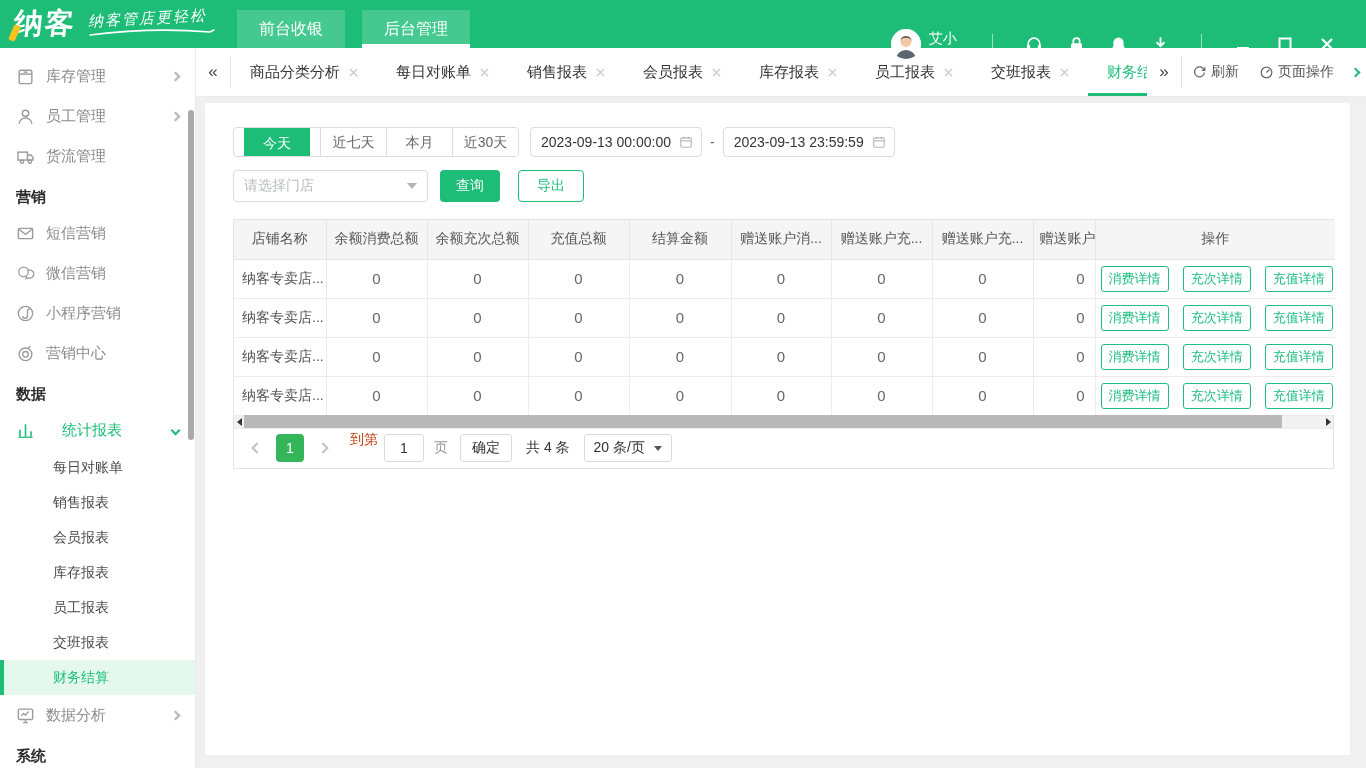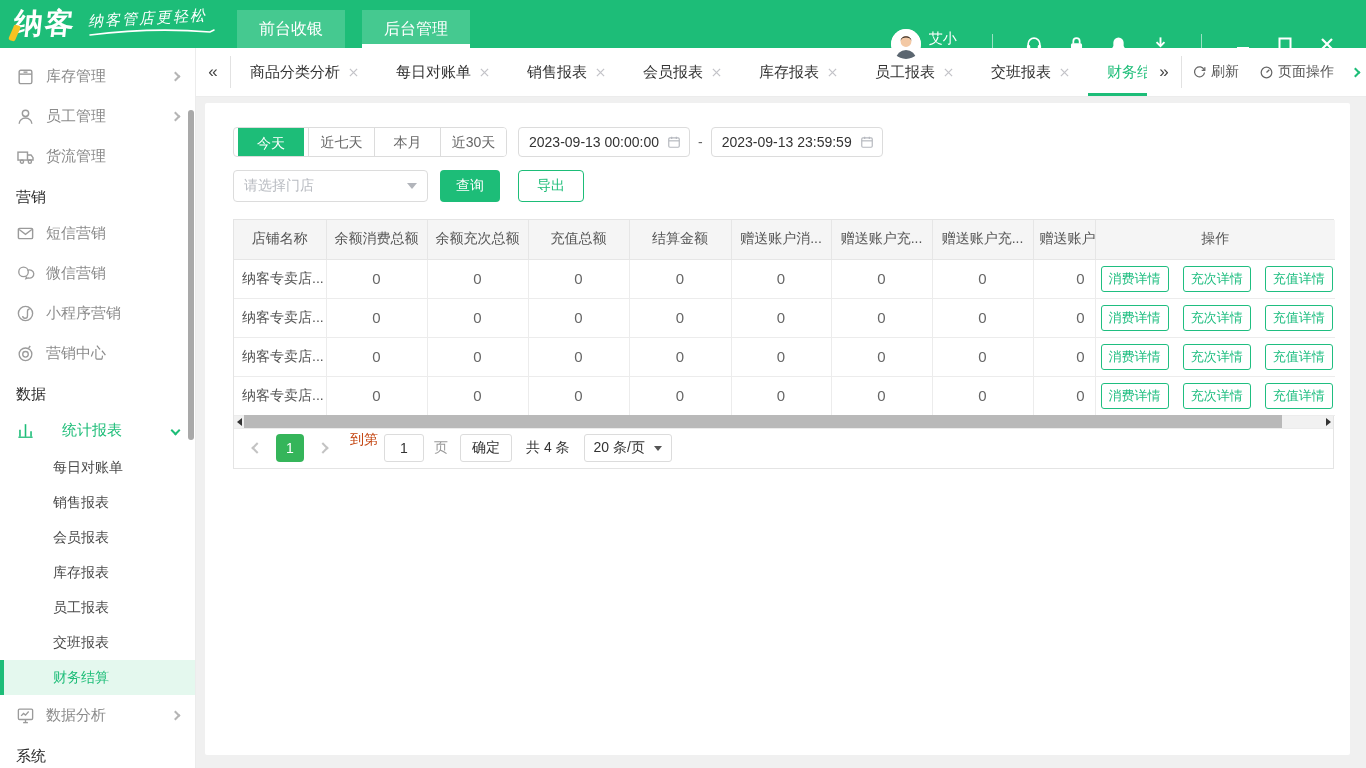--- a/index.html
+++ b/index.html
@@ -26,21 +26,21 @@
   .v-div { width:1px; height:20px; background:rgba(255,255,255,.55); margin:0 20px; }
   .hd-icon { width:42px; display:flex; justify-content:center; align-items:center; cursor:pointer; }
   .win-btn { width:42px; display:flex; justify-content:center; align-items:center; cursor:pointer; }
 
   
   .sidebar { position:absolute; left:0; top:48px; bottom:0; width:196px; background:#fff; border-right:1px solid #ececec; padding-top:8px; z-index:20; }
   .sb-item { height:40px; display:flex; align-items:center; padding:0 16px; color:#8b8b8b; font-size:15px; cursor:pointer; }
   .sb-item .sb-ic { width:19px; height:19px; margin-right:11px; flex-shrink:0; color:#9b9b9b; }
   .sb-item.expanded { color:var(--brand,#1dbd78);gap:16px; }
   .sb-item.expanded .sb-ic { color:var(--brand,#1dbd78); }
-  .sb-section { height:37px; display:flex; align-items:center; padding:6px 16px 0; color:#2b2b2b; font-weight:normal; font-size:15px; }
+  .sb-section { height:37px; display:flex; align-items:center; padding:6px 16px 0; color:#2b2b2b; font-weight:bold; font-size:15px; }
   .sb-sub { height:35px; display:flex; align-items:center; padding-left:53px; color:#4a4a4a; font-size:14px; cursor:pointer; }
   .sb-sub.active { background:var(--brand-light,#e4f8ee); color:var(--brand,#1dbd78); border-left:4px solid var(--brand,#1dbd78); padding-left:49px; }
   .chev { width:7px; height:7px; border-right:2px solid #b5b5b5; border-bottom:2px solid #b5b5b5; margin-left:auto; }
   .chev.right { transform:rotate(-45deg); }
   .chev.down { transform:rotate(45deg); border-color:var(--brand,#1dbd78); }
   .sb-scroll { position:absolute; right:1px; top:62px; width:6px; height:330px; background:#a9a9a9; border-radius:3px; }
 
   
   .tabbar { position:absolute; left:196px; top:48px; right:0; height:49px; background:#fff; display:flex; align-items:stretch; border-bottom:1px solid #ececec; z-index:10; }
   .tb-arrow { width:34px; display:flex; align-items:center; justify-content:center; font-size:17px; color:#444; cursor:pointer; }
@@ -55,21 +55,21 @@
   .chev-green { width:7px; height:7px; border-right:2px solid var(--brand,#1dbd78); border-bottom:2px solid var(--brand,#1dbd78); transform:rotate(-45deg); }
 
   
   .main { position:absolute; left:196px; top:97px; right:0; bottom:0; background:#f0f0f0; padding:6px 16px 13px 9px; }
   .card { background:#fff; border-radius:2px; width:100%; height:100%; padding:24px 16px 0 28px; }
 
   .filter-row { display:flex; align-items:center; }
   .range-group { display:inline-flex; border:1px solid #dcdcdc; border-radius:4px; overflow:hidden; height:30px; }
   .range-btn { width:66px; line-height:28px; text-align:center; color:#666; background:#fff; border-left:1px solid #dcdcdc; font-size:14px; cursor:pointer; }
   .range-btn:first-child { border-left:none; }
-  .range-btn.active { background:var(--brand,#1dbd78); color:#fff; margin:-1px 4px; line-height:32px; }
+  .range-btn.active { background:var(--brand,#1dbd78); color:#fff; margin:-1px 10px; line-height:32px; }
   .date-input { width:172px; height:30px; border:1px solid #dcdcdc; border-radius:4px; display:flex; align-items:center; padding:0 8px 0 10px; margin-left:11px; background:#fff; cursor:text; }
   .date-input .dval { flex:1; font-size:14px; color:#333; white-space:nowrap; }
   .dash { margin:0 4px 0 8px; color:#666; }
   .row2 { margin-top:13px; }
   .store-select { width:195px; height:32px; border:1px solid #dcdcdc; border-radius:4px; display:flex; align-items:center; padding:0 10px; background:#fff; cursor:pointer; }
   .store-select .ph { flex:1; color:#b9bcc2; font-size:14px; }
   .caret-down { width:0; height:0; border-left:5px solid transparent; border-right:5px solid transparent; border-top:6px solid #b2b5bb; }
   .btn-primary { height:32px; padding:0 16px; background:var(--brand,#1dbd78); border:none; border-radius:4px; color:#fff; font-size:14px; margin-left:12px; cursor:pointer; font-family:inherit; }
   .btn-outline { height:32px; padding:0 18px; background:#fff; border:1px solid var(--brand,#1dbd78); border-radius:4px; color:var(--brand,#1dbd78); font-size:14px; margin-left:18px; cursor:pointer; font-family:inherit; }
 

